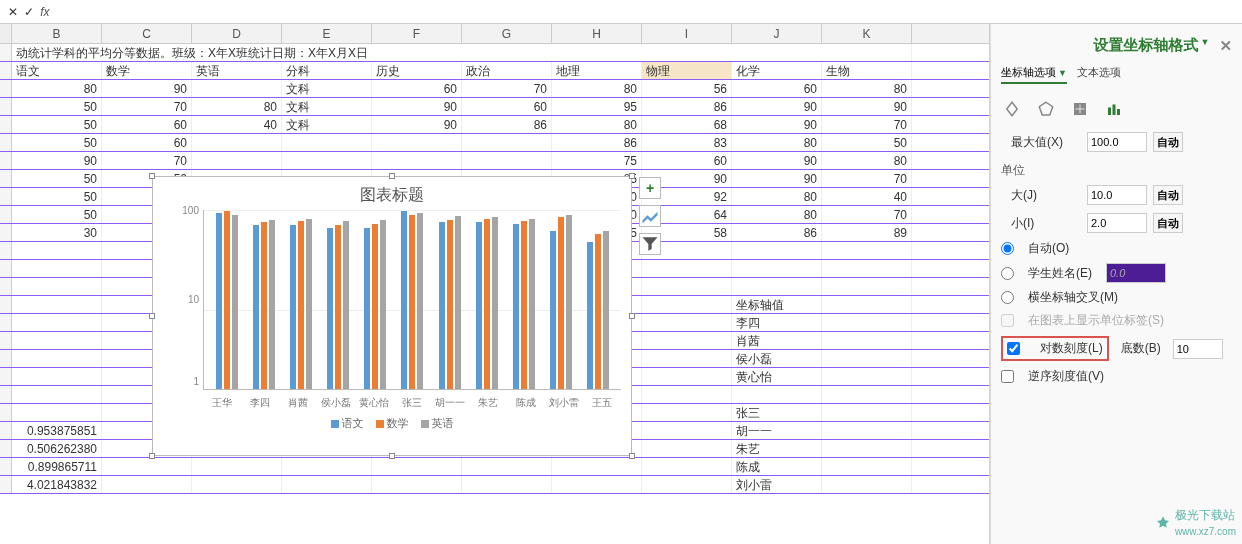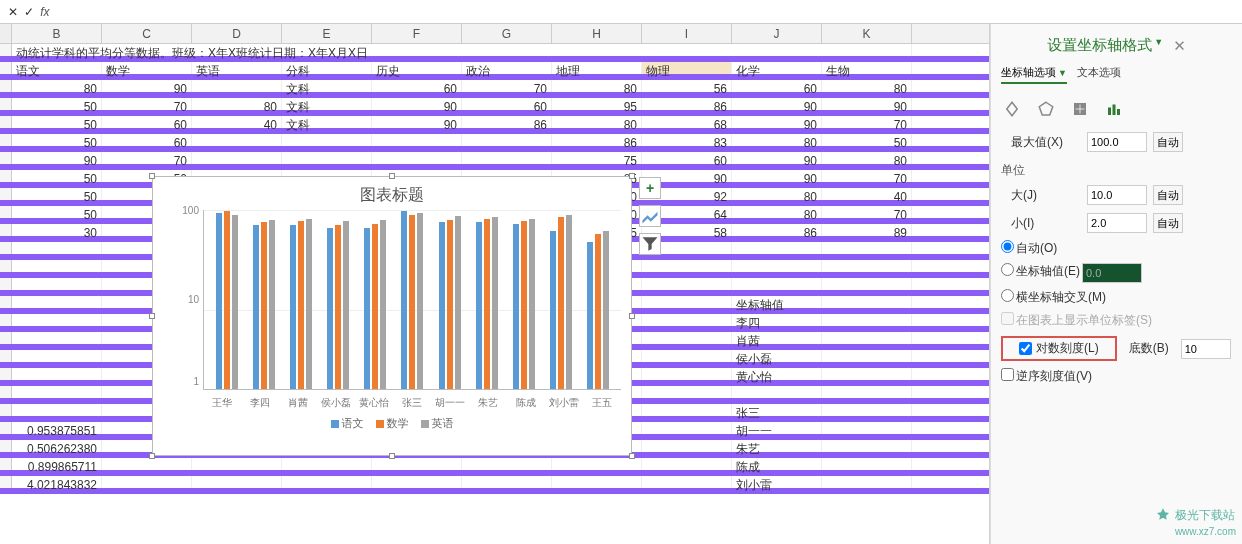--- a/index.html
+++ b/index.html
@@ -7,21 +7,21 @@
   .app { width: 1242px; height: 544px; display: flex; flex-direction: column; }
   .formula-bar { height: 24px; border-bottom: 1px solid #ccc; display: flex; align-items: center; padding: 0 8px; gap:8px; }
   .formula-icons { display:flex; gap:6px; }
   .fx { font-style: italic; color:#555; }
   .main-area { flex: 1; display: flex; min-height: 0; }
   .sheet-area { flex: 1; position: relative; overflow: hidden; border-right: 1px solid #d0d0d0; }
   .col-headers { display: flex; height: 20px; background: #f2f2f2; border-bottom: 1px solid #ccc; position: relative; }
   .corner { width: 12px; border-right: 1px solid #ccc; background:#eee; }
   .colh { width: 90px; text-align: center; border-right: 1px solid #ccc; line-height: 20px; color:#555; }
   .rows { overflow: auto; height: calc(100% - 20px); position: relative; }
-  .row { display: flex; height: 18px; border-bottom: 6px solid #8b5cf6; }
+  .row { display: flex; height: 18px; border-bottom: 1px solid #8b5cf6; }
   .rowhdr { width: 12px; border-right: 1px solid #ccc; background:#f5f5f5; }
   .cell { width: 90px; border-right: 1px solid #eee; padding: 0 4px; line-height: 18px; text-align: right; white-space: nowrap; }
   .cell.l { text-align: left; }
   .cell.hl { background: #f6e6c7; }
   .chart-container { position: absolute; left: 152px; top: 152px; width: 480px; height: 280px; background: #fff; border: 1px solid #bbb; }
   .sel-handle { position:absolute; width:6px; height:6px; background:#fff; border:1px solid #888; }
   .sh-tl{top:-4px;left:-4px}.sh-tr{top:-4px;right:-4px}.sh-bl{bottom:-4px;left:-4px}.sh-br{bottom:-4px;right:-4px}
   .sh-tm{top:-4px;left:50%;margin-left:-3px}.sh-bm{bottom:-4px;left:50%;margin-left:-3px}
   .sh-ml{left:-4px;top:50%;margin-top:-3px}.sh-mr{right:-4px;top:50%;margin-top:-3px}
   .chart-title { text-align: center; font-size: 16px; color:#555; padding: 8px 0 4px; }
@@ -34,41 +34,41 @@
   .bar { width:6px; }
   .b1{background:#5b9bd5}.b2{background:#ed7d31}.b3{background:#a5a5a5}
   .xlabels { position:absolute; left:50px; right:10px; bottom:0; display:flex; justify-content:space-around; }
   .xlabel { font-size:10px; color:#777; width:9%; text-align:center; }
   .legend { display:flex; justify-content:center; gap:12px; font-size:11px; padding:6px; color:#666; }
   .lg-sw { display:inline-block; width:8px; height:8px; margin-right:3px; vertical-align:middle; }
   .float-btns { position:absolute; right:-30px; top:0; display:flex; flex-direction:column; gap:6px; }
   .fbtn { width:22px; height:22px; border:1px solid #bbb; background:#fff; display:flex; align-items:center; justify-content:center; font-size:14px; color:#555; }
   .fbtn.plus{color:#2e7d32; font-weight:bold;}
   .side-panel { width:252px; background:#f9f9f9; border-left:1px solid #ddd; padding:8px 10px; font-size:12px; position:relative; }
-  .sp-title { font-size:15px; color:#2e7d32; padding:4px 0 8px; display:flex; justify-content:center; align-items:center; }
+  .sp-title { font-size:15px; color:#2e7d32; padding:4px 0 8px; display:flex; justify-content:flex-end; align-items:center;font-weight:bold; }
   .sp-close { color:#888; cursor:pointer; }
   .sp-tabs { display:flex; gap:10px; padding-bottom:6px; font-size:11px; color:#444; }
   .sp-tab { padding:2px 0; }
   .sp-tab.active { border-bottom:2px solid #2e7d32; color:#000; }
   .sp-icons { display:flex; gap:12px; padding:8px 0; }
   .sp-icon { width:22px; height:22px; display:flex; align-items:center; justify-content:center; color:#888; }
   .sp-icon.active { color:#2e7d32; }
   .sp-icon svg { width:18px; height:18px; }
   .field-row { display:flex; align-items:center; gap:6px; padding:4px 0; }
   .field-label { width:70px; }
   .num-input { width:60px; height:20px; border:1px solid #ccc; padding:0 3px; font-size:11px; }
-  .auto-btn { width:30px; height:20px; font-size:11px; border:1px solid #ccc; background:#f6f6f6; }
+  .auto-btn { width:30px; height:20px; font-size:11px; border:1px solid #ccc; background:#f6f6f6;font-weight:bold; }
   .section-label { padding:6px 0 2px; color:#555; }
   .indent { padding-left:10px; }
-  .radio-row, .chk-row { display:flex; align-items:flex-start; gap:2px; padding:3px 0; }
+  .radio-row, .chk-row { display:flex; align-items:center; gap:14px; padding:3px 0; }
   .sel { height:20px; border:1px solid #ccc; font-size:11px; background:#fff; }
-  .hl-box { border:2px solid #d9534f; padding:2px 16px; display:inline-flex; align-items:center; gap:4px; }
-  .disabled-input { background:#14532d; color:#aaa; }
+  .hl-box { border:2px solid #d9534f; padding:2px 4px; display:inline-flex; align-items:center; gap:20px; }
+  .disabled-input { background:#4c1d95; color:#aaa;font-style:italic; }
   .dropdown-arrow { font-size:9px; color:#2e7d32; margin-left:2px; }
-  .watermark { position:absolute; right:6px; bottom:6px; font-size:12px; color:#4a9; opacity:0.85; display:flex; gap:4px;margin-top:38px;}
+  .watermark { position:absolute; right:6px; bottom:6px; font-size:12px; color:#4a9; opacity:0.85; display:flex; align-items:center; gap:4px;margin-top:38px;}
 </style>
 </head>
 <body>
 <div class="app">
 
 <div class="formula-bar">
   <div class="formula-icons">
     <span>✕</span>
     <span>✓</span>
     <span class="fx">fx</span>
@@ -582,21 +582,21 @@
       <input class="num-input" value="2.0" style="">
       <button class="auto-btn">自动</button>
     </div>
 
     <div class="radio-row indent">
       <input type="radio" checked="" style="">
       <span>自动(O)</span>
     </div>
     <div class="radio-row indent">
       <input type="radio" style="">
-      <span>坐标轴值(E)</span>
+      <span>学生姓名(E)</span>
       <input class="num-input disabled-input" disabled="" value="0.0" style="">
     </div>
     <div class="radio-row indent">
       <input type="radio" style="">
       <span>横坐标轴交叉(M)</span>
     </div>
 
     <div class="chk-row indent">
       <input type="checkbox" disabled="" style="">
       <span style="color:#aaa">在图表上显示单位标签(S)</span>

